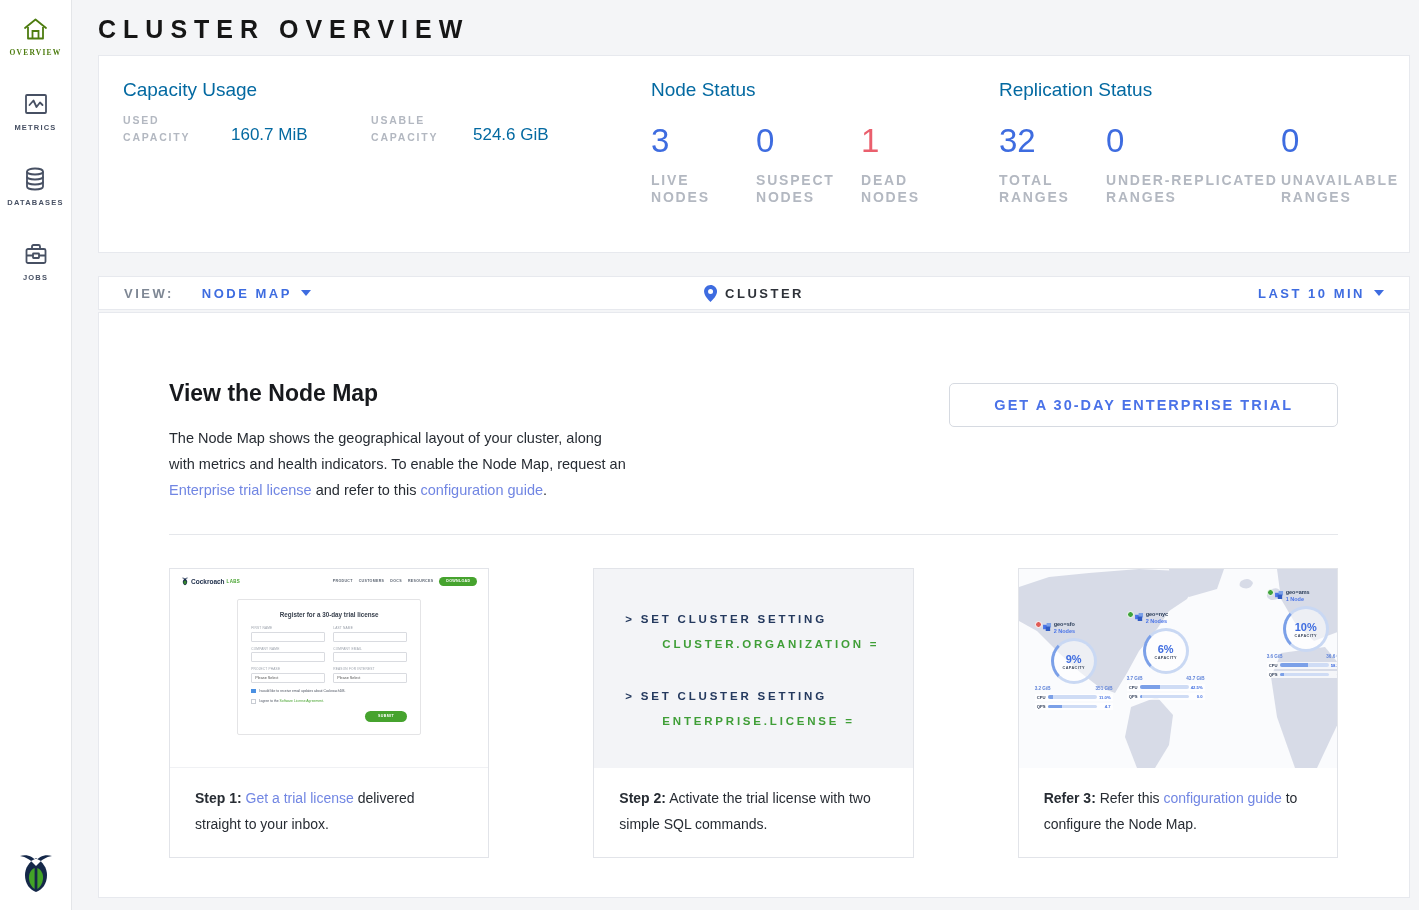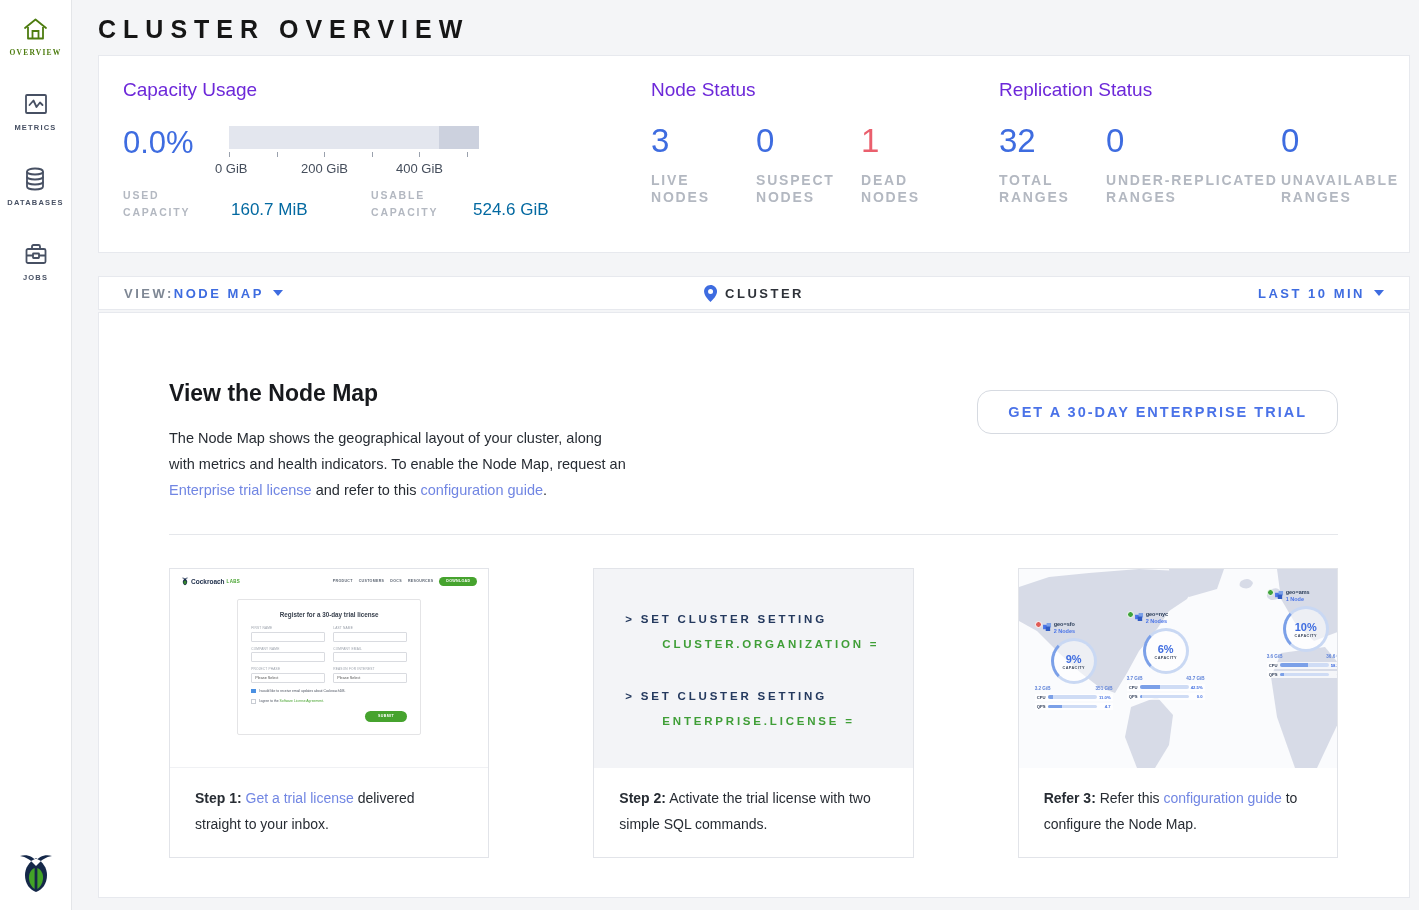--- a/index.html
+++ b/index.html
@@ -28,21 +28,21 @@
   .main { position:absolute; left:72px; top:0; width:1347px; height:898px; padding:0 9px 0 26px; }
   .page-title {
     font-size:25px; font-weight:600; letter-spacing:7px; color:#161616;
     padding-top:15px; height:55px;
   }
 
   .panel { background:#fff; border:1px solid #e7e9ee; }
 
   
   .summary { position:relative; height:198px; }
-  .sum-title { font-size:19px; font-weight:500; color:#6d28d9; }
+  .sum-title { font-size:19px; font-weight:500; color:#0369a1; }
   .cap-section { position:absolute; left:24px; top:23px; width:520px; }
   .cap-row { display:flex; margin-top:25px; }
   .cap-pct { width:106px; font-size:31px; font-weight:500; color:#3e6ce0; line-height:34px; }
   .cap-bar-wrap { width:250px; }
   .cap-bar { display:flex; height:23px; width:250px; }
   .cap-bar .seg-light { background:#e3e6ee; width:210px; }
   .cap-bar .seg-dark { background:#ccd1de; width:40px; }
   .cap-ticks { position:relative; height:6px; margin-top:3px; }
   .cap-ticks i { position:absolute; top:0; width:1px; height:5px; background:#9aa1ad; }
   .cap-tick-labels { position:relative; height:15px; margin-top:3px; font-size:13px; color:#454e5c; }
@@ -63,37 +63,37 @@
   .nodes .stat-col { width:105px; }
   .repl .stat-col:nth-child(1) { width:107px; }
   .repl .stat-col:nth-child(2) { width:175px; }
 
   
   .view-bar {
     position:relative; margin-top:23px; height:34px;
     display:flex; align-items:center; padding:0 25px;
     font-size:13px; letter-spacing:2.5px; font-weight:600;
   }
-  .view-label { color:#7e8794; margin-right:0; }
+  .view-label { color:#7e8794; margin-right:28px; }
   .view-value { color:#3e6ce0; display:flex; align-items:center; cursor:pointer; }
   .caret { display:inline-block; width:0; height:0; border-left:5px solid transparent; border-right:5px solid transparent; border-top:6px solid #3e6ce0; margin-left:9px; }
   .view-center { position:absolute; left:50%; transform:translateX(-50%); display:flex; align-items:center; color:#2e3239; }
   .pin { margin-right:8px; display:flex; }
   .time-range { margin-left:auto; color:#3e6ce0; display:flex; align-items:center; cursor:pointer; }
 
   
   .nm-panel { margin-top:2px; height:586px; padding:67px 71px 0 70px; }
   .nm-header { display:flex; justify-content:space-between; align-items:flex-start; }
   .nm-heading { font-size:23px; font-weight:600; color:#17191d; }
   .nm-desc { width:462px; margin-top:18px; font-size:14.5px; line-height:26px; color:#272c33; }
   a.link { color:#7186e3; text-decoration:none; cursor:pointer; }
   .trial-btn {
-    margin-top:10px; background:#fff; border:1px solid #d6dae1; border-radius:14px;
+    margin-top:3px; background:#fff; border:1px solid #d6dae1; border-radius:5px;
     color:#4a72e8; font-size:14.5px; letter-spacing:2px; font-weight:600;
-    padding:13px 30px; cursor:pointer; font-family:"Liberation Sans",sans-serif;
+    padding:13px 44px; cursor:pointer; font-family:"Liberation Sans",sans-serif;
   }
   .nm-divider { border:none; border-top:1px solid #e5e7eb; margin-top:31px; }
 
   .steps { display:flex; margin-top:33px; }
   .step-card { width:321px; border:1px solid #e2e4e9; background:#fff; margin-right:104px; }
   .step-card:last-child { margin-right:0; }
   .step-media { height:199px; position:relative; overflow:hidden; }
   .step-caption { padding:17px 25px 20px; font-size:14px; line-height:26px; color:#272c33; }
   .step-caption b { font-weight:700; }
 
@@ -212,42 +212,20 @@
   </nav>
 
   <main class="main">
 
     <h1 class="page-title">CLUSTER OVERVIEW</h1>
 
     <section class="panel summary">
 
       <div class="cap-section">
         <h2 class="sum-title">Capacity Usage</h2>
-        <div class="cap-row">
-          <div class="cap-pct">0.0%</div>
-          <div class="cap-bar-wrap">
-            <div class="cap-bar">
-              <span class="seg-light"></span>
-              <span class="seg-dark"></span>
-            </div>
-            <div class="cap-ticks">
-              <i style="left:0"></i>
-                <i style="left:48px"></i>
-                <i style="left:95px"></i>
-                <i style="left:143px"></i>
-                <i style="left:190px"></i>
-                <i style="left:238px"></i>
-            </div>
-            <div class="cap-tick-labels">
-              <span style="left:-14px">0 GiB</span>
-              <span style="left:72px">200 GiB</span>
-              <span style="left:167px">400 GiB</span>
-            </div>
-          </div>
-        </div>
         <div class="cap-legend">
           <div class="cap-leg-label">
             <div>USED</div>
             <div>CAPACITY</div>
           </div>
           <div class="cap-leg-value">160.7 MiB</div>
           <div class="cap-leg-label second">
             <div>USABLE</div>
             <div>CAPACITY</div>
           </div>

